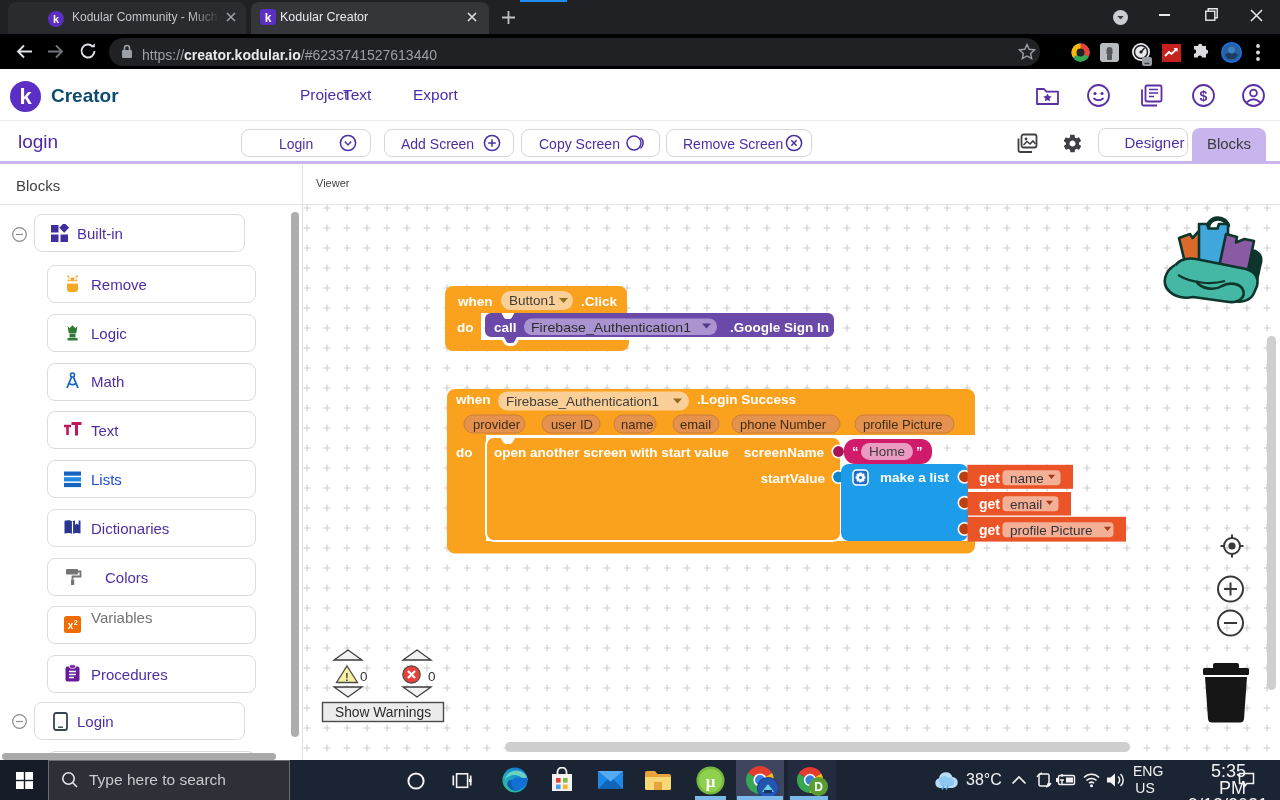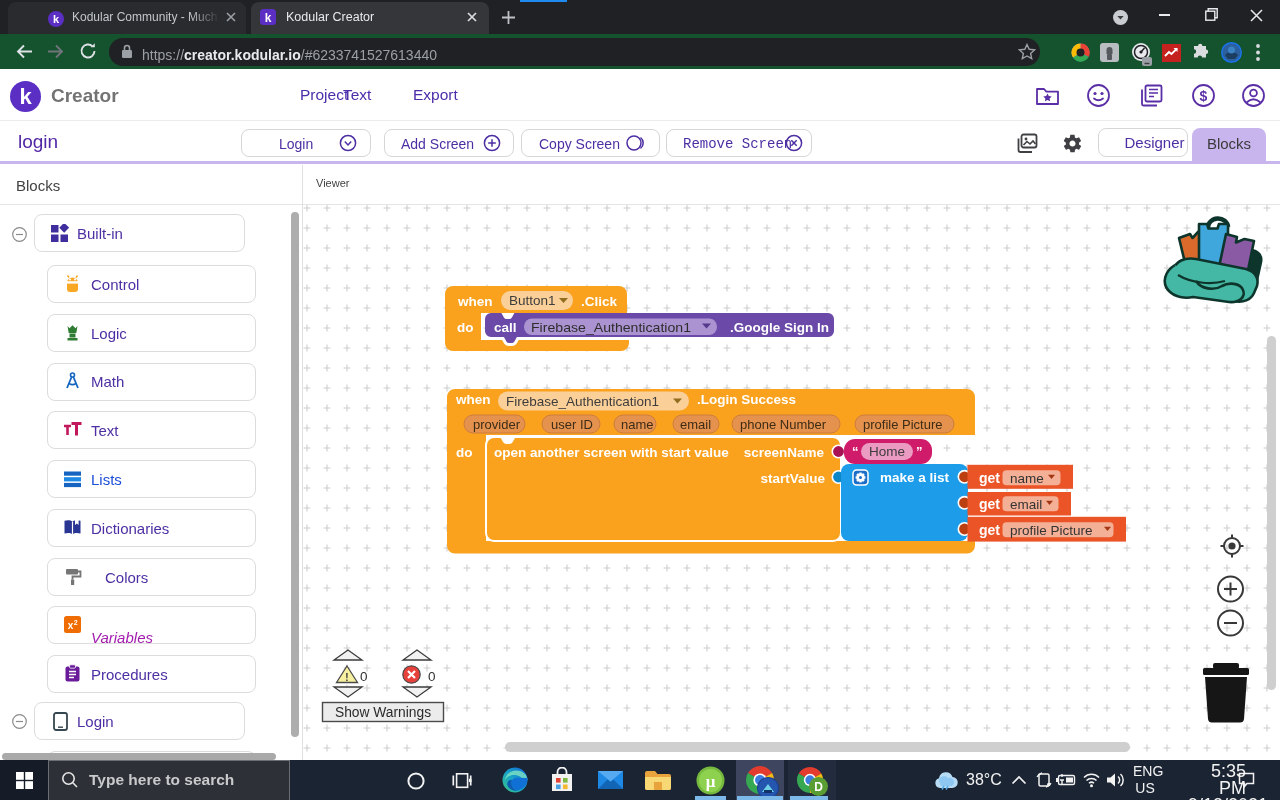--- a/index.html
+++ b/index.html
@@ -22,21 +22,21 @@
   <div class="abs" style="left:72px;top:10px;width:148px;overflow:hidden;color:#c3c7cb;font-size:12px;white-space:nowrap;-webkit-mask-image:linear-gradient(to right,#000 80%,transparent);">Kodular Community - Much more th</div>
   <svg class="abs" style="left:225px;top:11px;" width="12" height="12" viewBox="0 0 12 12">
         <path d="M2 2 L10 10 M10 2 L2 10" stroke="#9aa0a6" stroke-width="1.6"></path>
       </svg>
 
   <div class="abs" style="left:251px;top:2px;width:238px;height:32px;background:#35363a;border-radius:8px 8px 0 0;"></div>
   <svg class="abs" style="left:260px;top:9px;" width="16" height="16">
         <rect width="16" height="16" rx="3.5" fill="#5b2ec4"></rect>
         <text x="8" y="12.5" font-size="12" font-weight="bold" fill="#fff" text-anchor="middle" font-family="Liberation Sans">k</text>
       </svg>
-  <div class="abs" style="left:286px;top:10px;width:150px;color:#e8eaed;font-size:12.5px;white-space:nowrap;">Kodular Creator</div>
+  <div class="abs" style="left:280px;top:10px;width:150px;color:#e8eaed;font-size:12.5px;white-space:nowrap;">Kodular Creator</div>
   <svg class="abs" style="left:466px;top:11px;" width="12" height="12" viewBox="0 0 12 12">
         <path d="M2 2 L10 10 M10 2 L2 10" stroke="#dadce0" stroke-width="1.7"></path>
       </svg>
 
   <svg class="abs" style="left:501px;top:10px;" width="15" height="15" viewBox="0 0 15 15">
         <path d="M7.5 1 V14 M1 7.5 H14" stroke="#bdc1c6" stroke-width="1.8"></path>
       </svg>
 
   <div class="abs" style="left:520px;top:0;width:47px;height:2px;background:#1f8af0;"></div>
 
@@ -47,21 +47,21 @@
   <div class="abs" style="left:1159px;top:14px;width:11px;height:1.6px;background:#e8eaed;"></div>
   <svg class="abs" style="left:1205px;top:8px;" width="13" height="13" viewBox="0 0 13 13">
         <rect x="0.8" y="3.2" width="9" height="9" fill="none" stroke="#e8eaed" stroke-width="1.4"></rect>
         <path d="M3.2 3.2 V0.8 H12.2 V9.8 H9.8" fill="none" stroke="#e8eaed" stroke-width="1.4"></path>
       </svg>
   <svg class="abs" style="left:1250px;top:9px;" width="13" height="13" viewBox="0 0 13 13">
         <path d="M1 1 L12 12 M12 1 L1 12" stroke="#e8eaed" stroke-width="1.5"></path>
       </svg>
 </div>
 
-<div class="abs" style="left:0;top:34px;width:1280px;height:35px;background:#14532d;">
+<div class="abs" style="left:0;top:34px;width:1280px;height:35px;background:#000000;">
   <svg class="abs" style="left:15px;top:8px;" width="19" height="19" viewBox="0 0 19 19">
         <path d="M17 9.5 H3 M9 3.5 L3 9.5 L9 15.5" fill="none" stroke="#dee1e6" stroke-width="1.9"></path>
       </svg>
   <svg class="abs" style="left:46px;top:8px;" width="19" height="19" viewBox="0 0 19 19">
         <path d="M2 9.5 H16 M10 3.5 L16 9.5 L10 15.5" fill="none" stroke="#70757c" stroke-width="1.9"></path>
       </svg>
   <svg class="abs" style="left:79px;top:8px;" width="18" height="18" viewBox="0 0 18 18">
         <path d="M15.5 9 a6.5 6.5 0 1 1 -1.9 -4.6" fill="none" stroke="#dee1e6" stroke-width="1.9"></path>
         <path d="M15.8 1.2 V5.3 H11.7 Z" fill="#dee1e6"></path>
       </svg>
@@ -115,21 +115,21 @@
         <circle cx="2" cy="8.5" r="1.9" fill="#dadce0"></circle>
         <circle cx="2" cy="15" r="1.9" fill="#dadce0"></circle>
       </svg>
 </div>
 
 <div class="abs" style="left:0;top:69px;width:1280px;height:52px;background:#fff;border-bottom:1px solid #ececec;">
   <svg class="abs" style="left:10px;top:12px;" width="31" height="31">
         <circle cx="15.5" cy="15.5" r="15.5" fill="#5b2ec4"></circle>
         <text x="15.5" y="23" font-size="22" font-weight="bold" fill="#fff" text-anchor="middle" font-family="Liberation Sans">k</text>
       </svg>
-  <div class="abs" style="left:51px;top:16px;font-size:19px;font-weight:bold;color:#737373;letter-spacing:0px;">Creator</div>
+  <div class="abs" style="left:51px;top:16px;font-size:19px;font-weight:bold;color:#0c4a6e;letter-spacing:0px;">Creator</div>
   <div class="abs" style="left:252px;top:17px;font-size:15.5px;color:#4c2daa;margin-left:48px;">Project</div>
   <div class="abs" style="left:343px;top:17px;font-size:15.5px;color:#4c2daa;">Text</div>
   <div class="abs" style="left:413px;top:17px;font-size:15.5px;color:#4c2daa;">Export</div>
   <div class="abs" style="left:499px;top:17px;font-size:15.5px;color:#4c2daa;margin-top:34px;">Help</div>
 
   <svg class="abs" style="left:1035px;top:15px;" width="25" height="24" viewBox="0 0 25 24">
         <path d="M2 5 h7 l2.4 2.6 H23 V20 H2 Z" fill="none" stroke="#5a2ea6" stroke-width="1.8" stroke-linejoin="round"></path>
         <path d="M12.5 9.5 l1.3 2.6 2.9 .3 -2.1 2 .5 2.9 -2.6 -1.4 -2.6 1.4 .5 -2.9 -2.1 -2 2.9 -.3 Z" fill="#5a2ea6"></path>
       </svg>
   <svg class="abs" style="left:1086px;top:14px;" width="25" height="25" viewBox="0 0 25 25">
@@ -169,21 +169,21 @@
         <circle cx="9" cy="9" r="7.6" fill="none" stroke="#4d2fa3" stroke-width="1.5"></circle>
         <path d="M9 5.2 V12.8 M5.2 9 H12.8" stroke="#4d2fa3" stroke-width="1.5"></path>
       </svg>
   <div class="abs" style="left:521px;top:7px;width:139px;height:28px;border:1px solid #d6d6d6;border-radius:8px;"></div>
   <div class="abs" style="left:539px;top:14px;font-size:14px;color:#4d2fa3;">Copy Screen</div>
   <svg class="abs" style="left:626px;top:12px;" width="20" height="18" viewBox="0 0 20 18">
         <circle cx="8" cy="9" r="7" fill="none" stroke="#4d2fa3" stroke-width="1.5"></circle>
         <path d="M14.5 3.5 a7 7 0 0 1 0 11" fill="none" stroke="#4d2fa3" stroke-width="1.5"></path>
       </svg>
   <div class="abs" style="left:666px;top:7px;width:146px;height:28px;border:1px solid #d6d6d6;border-radius:8px;"></div>
-  <div class="abs" style="left:683px;top:14px;font-size:14px;color:#4d2fa3;font-family:Liberation Mono, monospace;">Remove Screen</div>
+  <div class="abs" style="left:683px;top:14px;font-size:14px;color:#4d2fa3;">Remove Screen</div>
   <svg class="abs" style="left:785px;top:12px;" width="18" height="18" viewBox="0 0 18 18">
         <circle cx="9" cy="9" r="7.6" fill="none" stroke="#4d2fa3" stroke-width="1.5"></circle>
         <path d="M6.3 6.3 L11.7 11.7 M11.7 6.3 L6.3 11.7" stroke="#4d2fa3" stroke-width="1.5"></path>
       </svg>
 
   <svg class="abs" style="left:1017px;top:11px;" width="21" height="21" viewBox="0 0 21 21">
         <rect x="4.5" y="1.5" width="15" height="13" rx="2" fill="none" stroke="#3f4043" stroke-width="1.8"></rect>
         <circle cx="9" cy="6" r="1.4" fill="#3f4043"></circle>
         <path d="M6.5 12 l3.5 -3.5 3 2.5 3 -3 2.5 3" fill="none" stroke="#3f4043" stroke-width="1.6"></path>
         <path d="M1.5 5.5 V17 a2 2 0 0 0 2 2 H15" fill="none" stroke="#3f4043" stroke-width="1.8"></path>
@@ -220,21 +220,21 @@
   <div class="abs" style="left:77px;top:20px;font-size:15px;color:#4d2fa3;">Built-in</div>
 
   <div class="abs" style="left:47px;top:60px;width:209px;height:38px;border:1px solid #dcdcdc;border-radius:8px;"></div>
   <svg class="abs" style="left:63px;top:70px;" width="19" height="19" viewBox="0 0 19 19">
         <path d="M4 8 a5.5 5.5 0 0 1 11 0 v6 a3 3 0 0 1 -3 3 h-5 a3 3 0 0 1 -3 -3 Z" fill="#f9a825"></path>
         <path d="M6 2.5 L4.5 0.5 M13 2.5 L14.5 0.5" stroke="#f9a825" stroke-width="1.5"></path>
         <rect x="4" y="6.2" width="11" height="2.4" fill="#fff"></rect>
         <circle cx="7" cy="4.4" r="1" fill="#fff"></circle>
         <circle cx="12" cy="4.4" r="1" fill="#fff"></circle>
       </svg>
-  <div class="abs" style="left:91px;top:71px;font-size:15px;color:#4d2fa3;">Control</div>
+  <div class="abs" style="left:91px;top:71px;font-size:15px;color:#4d2fa3;">Remove</div>
 
   <div class="abs" style="left:47px;top:109px;width:209px;height:38px;border:1px solid #dcdcdc;border-radius:8px;"></div>
   <svg class="abs" style="left:63px;top:118px;" width="19" height="19" viewBox="0 0 19 19">
         <path d="M4.5 3 l2 2.2 3 -3 3 3 2 -2.2 -1.2 7 h-7.6 Z" fill="#2e7d32"></path>
         <rect x="6.5" y="10.5" width="6" height="4" fill="#2e7d32"></rect>
         <rect x="4.5" y="15" width="10" height="2.5" fill="#2e7d32"></rect>
       </svg>
   <div class="abs" style="left:91px;top:120px;font-size:15px;color:#4d2fa3;">Logic</div>
 
   <div class="abs" style="left:47px;top:158px;width:209px;height:38px;border:1px solid #dcdcdc;border-radius:8px;"></div>
@@ -275,21 +275,21 @@
         <rect x="8" y="12.5" width="3.2" height="5.5" fill="#757575"></rect>
       </svg>
   <div class="abs" style="left:105px;top:364px;font-size:15px;color:#4d2fa3;">Colors</div>
 
   <div class="abs" style="left:47px;top:401px;width:209px;height:38px;border:1px solid #dcdcdc;border-radius:8px;"></div>
   <svg class="abs" style="left:63px;top:410px;" width="19" height="19" viewBox="0 0 19 19">
         <rect x="1" y="1" width="17" height="17" rx="2.5" fill="#ef6c00"></rect>
         <text x="7.5" y="13.5" font-size="10" font-weight="bold" fill="#fff" text-anchor="middle" font-family="Liberation Sans">x</text>
         <text x="12.8" y="9.5" font-size="7" font-weight="bold" fill="#fff" text-anchor="middle" font-family="Liberation Sans">2</text>
       </svg>
-  <div class="abs" style="left:91px;top:424px;font-size:15px;color:#a21caf;font-style:italic;">Variables</div>
+  <div class="abs" style="left:91px;top:404px;font-size:15px;color:#737373;">Variables</div>
 
   <div class="abs" style="left:47px;top:450px;width:209px;height:38px;border:1px solid #dcdcdc;border-radius:8px;"></div>
   <svg class="abs" style="left:63px;top:459px;" width="19" height="19" viewBox="0 0 19 19">
         <rect x="2.5" y="2.5" width="14" height="15" rx="2" fill="#6a1b9a"></rect>
         <rect x="6.5" y="0.8" width="6" height="3.4" rx="1.2" fill="#6a1b9a" stroke="#fff" stroke-width="0.8"></rect>
         <path d="M6 7.5 h7 M6 10.5 h7 M6 13.5 h5" stroke="#fff" stroke-width="1.4"></path>
       </svg>
   <div class="abs" style="left:91px;top:461px;font-size:15px;color:#4d2fa3;">Procedures</div>
 
   <svg class="abs" style="left:12px;top:509px;" width="15" height="15">
@@ -467,21 +467,21 @@
         <rect x="0" y="0" width="7.8" height="7.8" fill="#fff"></rect>
         <rect x="9.2" y="0" width="7.8" height="7.8" fill="#fff"></rect>
         <rect x="0" y="9.2" width="7.8" height="7.8" fill="#fff"></rect>
         <rect x="9.2" y="9.2" width="7.8" height="7.8" fill="#fff"></rect>
       </svg>
   <div class="abs" style="left:48px;top:0px;width:242px;height:40px;background:#2d3036;border:1px solid #6b6e74;border-bottom:none;"></div>
   <svg class="abs" style="left:61px;top:11px;" width="18" height="18" viewBox="0 0 18 18">
         <circle cx="7.5" cy="7.5" r="5.7" fill="none" stroke="#e7e7e7" stroke-width="1.6"></circle>
         <path d="M11.8 11.8 L16 16" stroke="#e7e7e7" stroke-width="1.6"></path>
       </svg>
-  <div class="abs" style="left:89px;top:11px;font-size:15.5px;color:#c9cacc;font-weight:bold;">Type here to search</div>
+  <div class="abs" style="left:89px;top:11px;font-size:15.5px;color:#c9cacc;">Type here to search</div>
 
   <svg class="abs" style="left:407px;top:12px;" width="18" height="18">
         <circle cx="9" cy="9" r="7.6" fill="none" stroke="#f2f2f2" stroke-width="2"></circle>
       </svg>
 
   <svg class="abs" style="left:452px;top:12px;" width="20" height="17" viewBox="0 0 20 17">
         <rect x="4.6" y="1.8" width="11" height="13.5" fill="none" stroke="#f2f2f2" stroke-width="1.6"></rect>
         <path d="M1.3 3.5 v10 M18.7 3.5 v10" stroke="#f2f2f2" stroke-width="1.7"></path>
         <rect x="16.9" y="6.8" width="2.6" height="3.2" fill="#f2f2f2"></rect>
       </svg>

